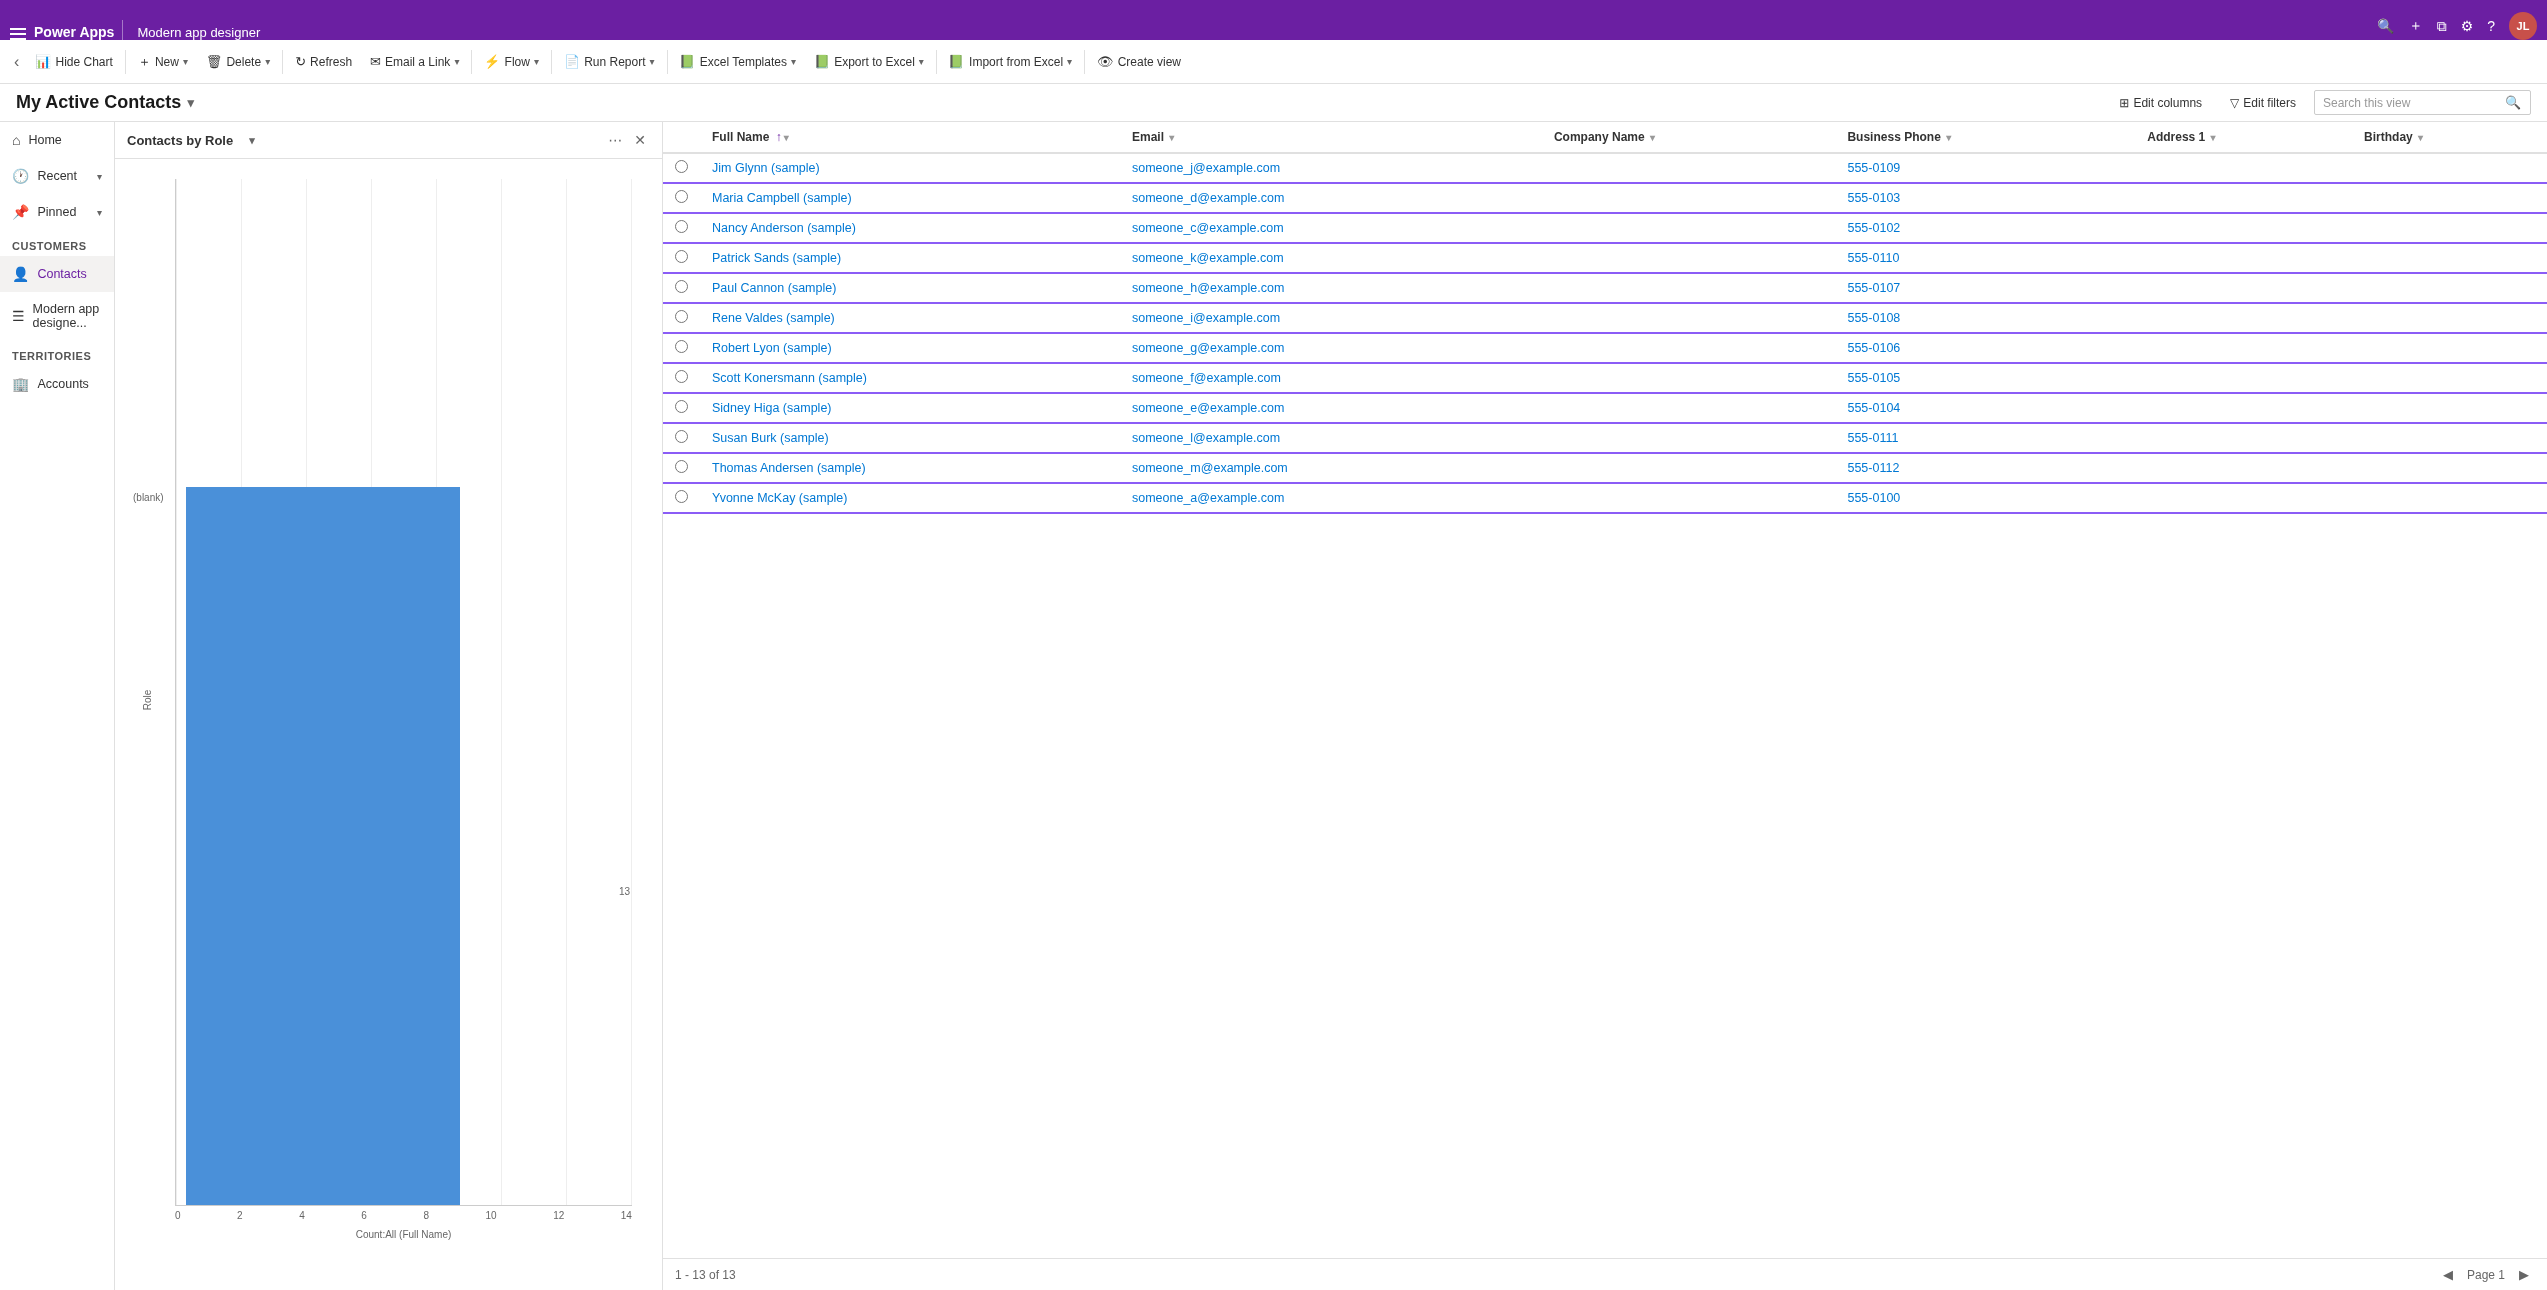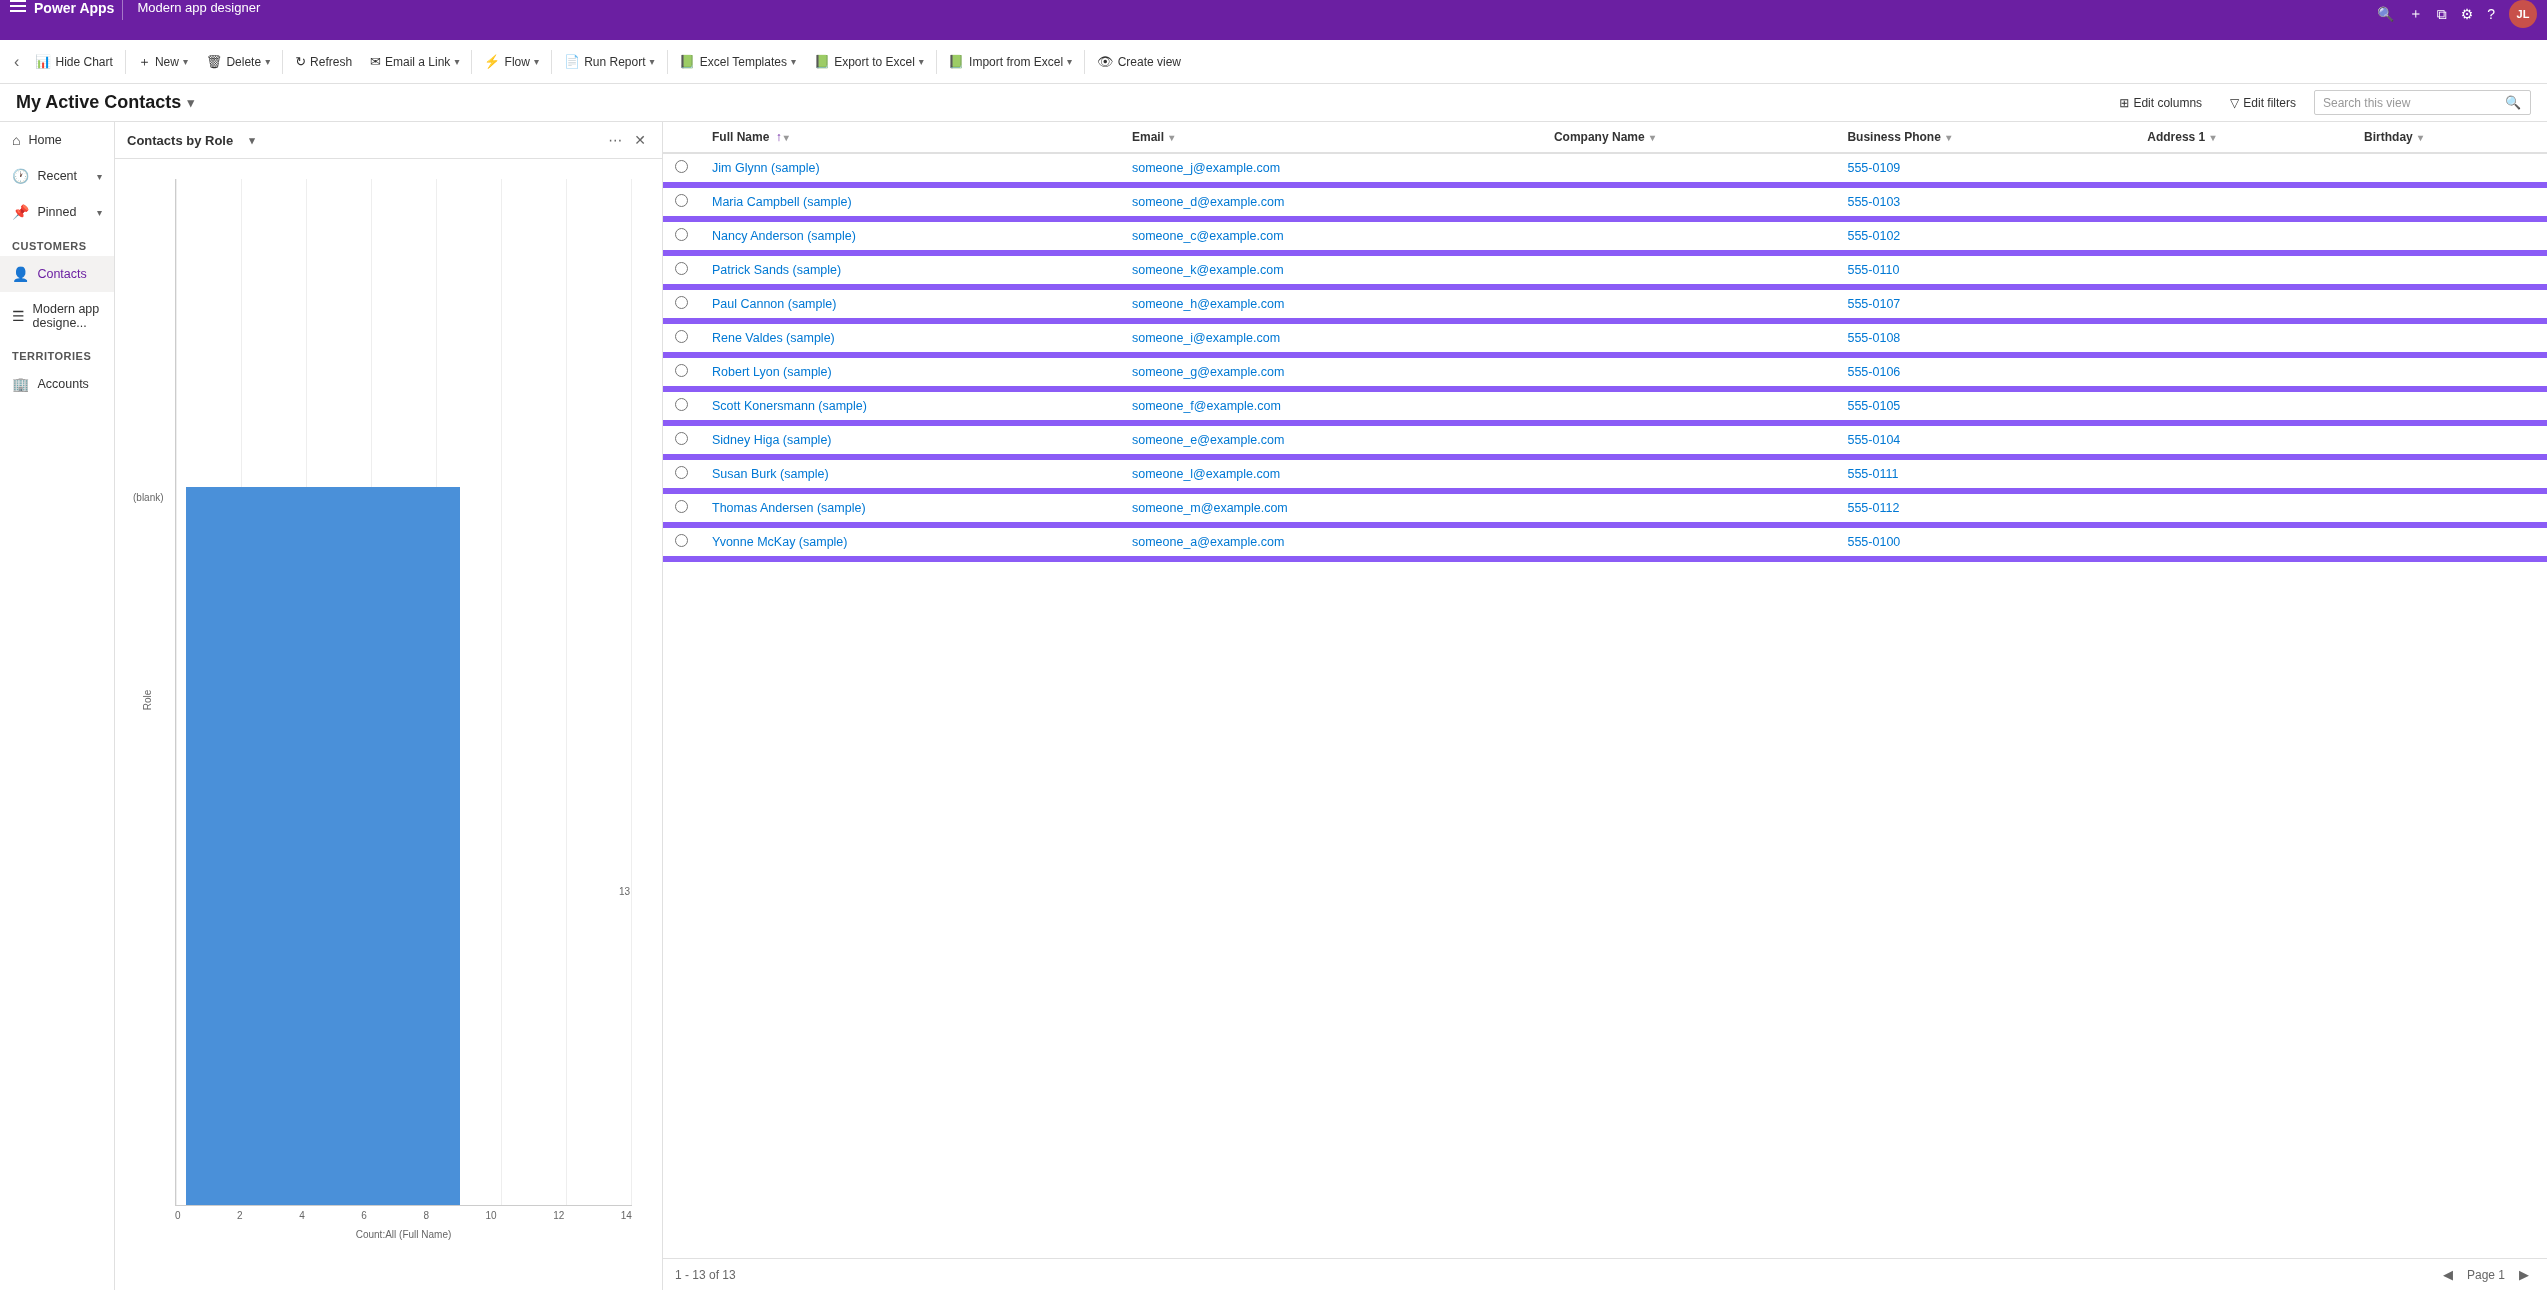--- a/index.html
+++ b/index.html
@@ -3,21 +3,21 @@
   <meta charset="utf-8">
   <style>
     * { box-sizing: border-box; margin: 0; padding: 0; }
     body { font-family: 'Segoe UI', sans-serif; font-size: 13px; background: #fff; overflow: hidden; height: 100vh; display: flex; flex-direction: column; }
 
     
     .top-bar {
       background: #6B1FA2;
       height: 40px;
       display: flex;
-      align-items: flex-start;
+      align-items: flex-end;
       padding: 0 10px;
       gap: 8px;
       color: white;
       flex-shrink: 0;
     }
     .top-bar-title { font-size: 13px; color: white; font-weight: 400; margin-left: 6px; }
     .top-bar-icons { margin-left: auto; display: flex; align-items: center; gap: 14px; }
     .top-bar-icon { color: white; font-size: 14px; cursor: pointer; }
     .hamburger { display: flex; flex-direction: column; gap: 3px; cursor: pointer; }
     .hamburger span { width: 16px; height: 2px; background: white; display: block; }
@@ -243,21 +243,21 @@
       color: #333;
       border-bottom: 2px solid #e0e0e0;
       white-space: nowrap;
       position: sticky;
       top: 0;
       z-index: 1;
     }
     thead th .col-sort { color: #6B1FA2; margin-left: 3px; }
     thead th .col-arrow { color: #999; font-size: 10px; margin-left: 2px; }
     tbody tr {
-      border-bottom: 6px solid #8b5cf6;
+      border-bottom: 2px solid #8b5cf6;
     }
     tbody td {
       padding: 6px 12px;
       font-size: 12.5px;
       color: #333;
     }
     tbody td.link-cell { color: #0078D4; cursor: pointer; }
     .grid-footer {
       padding: 6px 12px;
       font-size: 12px;

